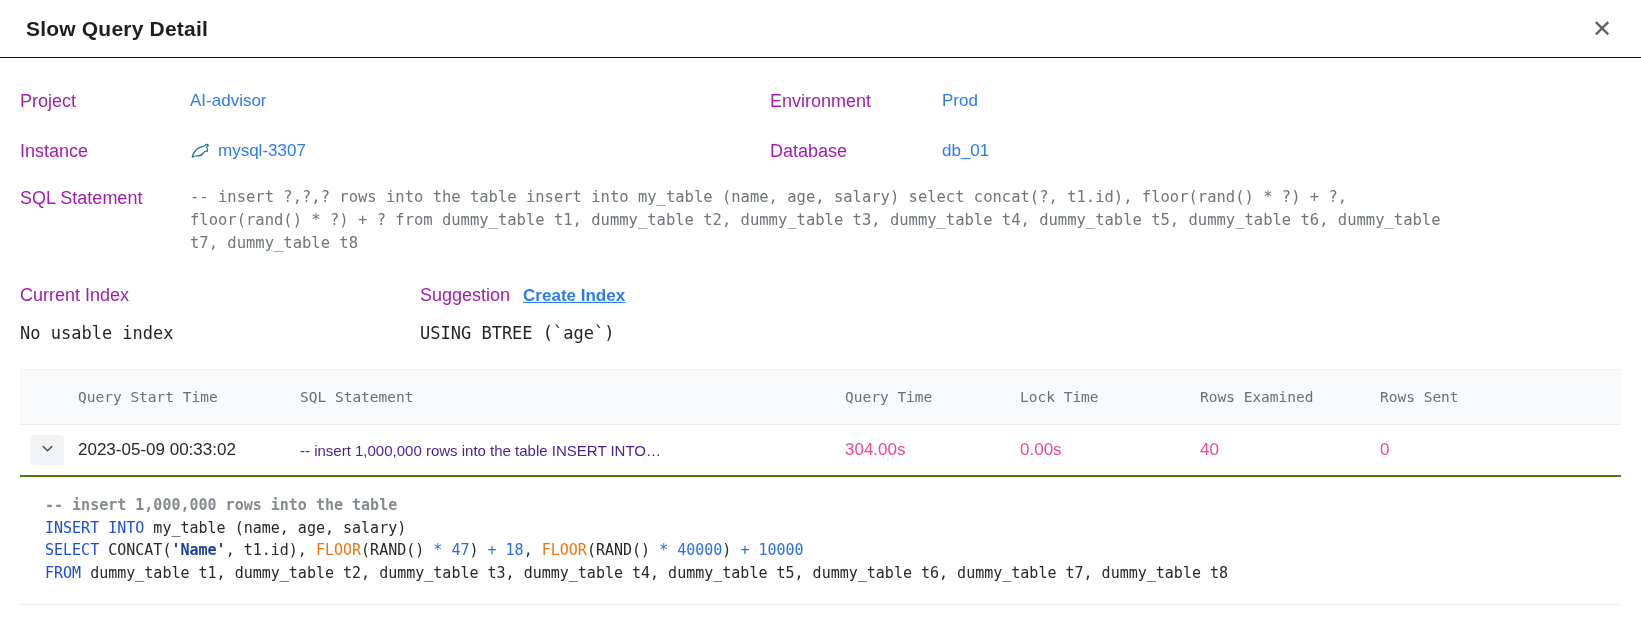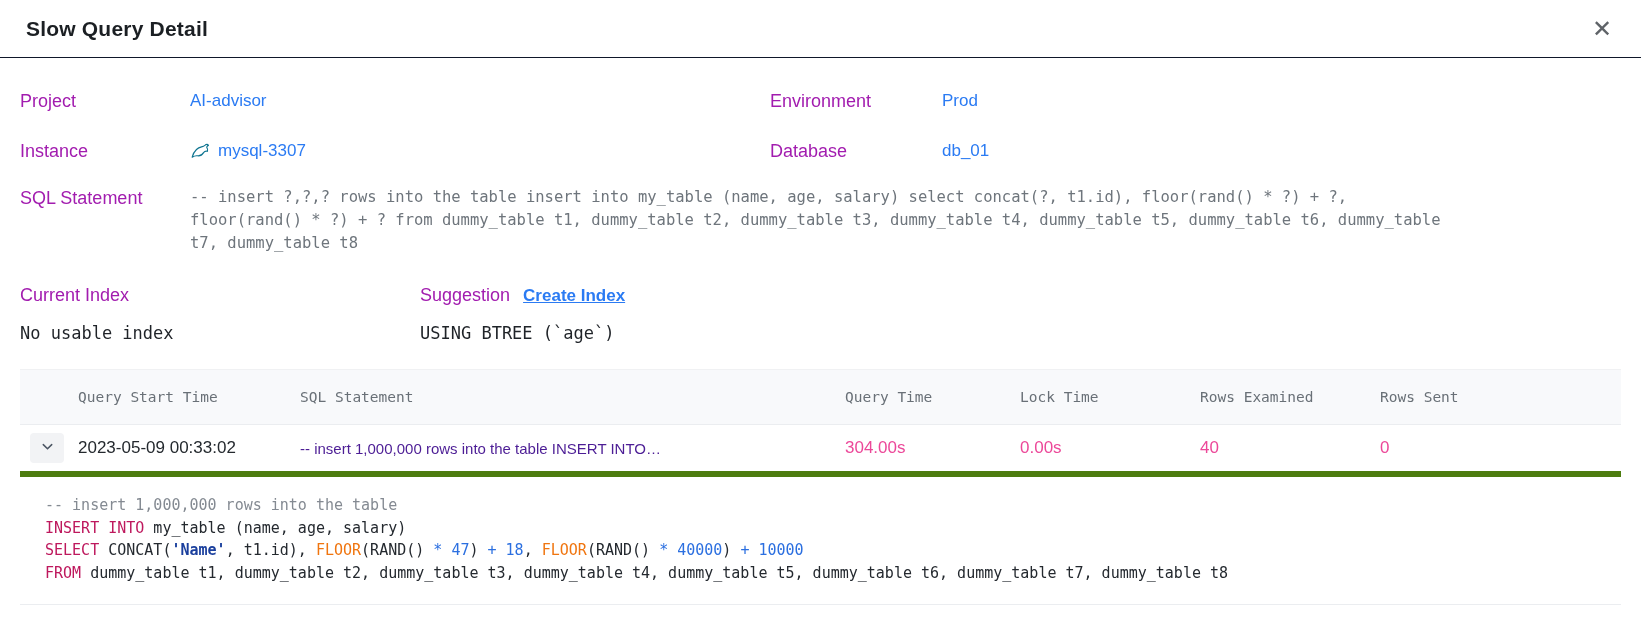--- a/index.html
+++ b/index.html
@@ -42,35 +42,35 @@
   .mono-value { font-family:"DejaVu Sans Mono", monospace; font-size:17px; color:#1f2328; }
 
   
   .sq-table { margin-top:26px; }
   .sq-head, .sq-row { display:grid;
     grid-template-columns:58px 222px 545px 175px 180px 180px 1fr; align-items:center; }
   .sq-head { height:56px; background:#f8f9fb; border-top:1px solid #f0f1f3;
     border-bottom:1px solid #ebedf0; }
   .sq-head .th { font-family:"DejaVu Sans Mono", monospace; font-size:14.5px;
     color:#697077; white-space:nowrap; overflow:hidden; }
-  .sq-row { height:52px; border-bottom:6px solid #4d7c0f; }
+  .sq-row { height:52px; border-bottom:2px solid #4d7c0f; }
   .expand-btn { width:34px; height:30px; margin-left:10px; background:#f2f3f5;
     border:none; border-radius:4px; display:flex; align-items:center;
     justify-content:center; cursor:pointer; }
   .cell-date { font-size:17px; color:#24292e; }
   .cell-sql { font-family:Liberation Sans, sans-serif; font-size:15px; color:#4c1d95;
     white-space:nowrap; overflow:hidden; padding-right:14px; }
   .cell-num { font-size:17px; color:#ec4899; }
 
   
   .sq-expanded { padding:17px 20px 20px 25px; border-bottom:1px solid #ebedf0; }
   .sql-line { font-family:"DejaVu Sans Mono", monospace; font-size:15px;
     line-height:22.5px; white-space:pre; }
-  .tok-comment  { color:#848a92; }
-  .tok-keyword  { color:#be185d; }
+  .tok-comment  { color:#848a92;font-weight:bold; }
+  .tok-keyword  { color:#1d4ed8; }
   .tok-plain    { color:#24292f; }
   .tok-string   { color:#1a3f9d; font-weight:700; }
   .tok-function { color:#f0750f; }
   .tok-number   { color:#2b6fe0; }
 </style>
 </head>
 <body>
 
 <div class="dialog">
 

